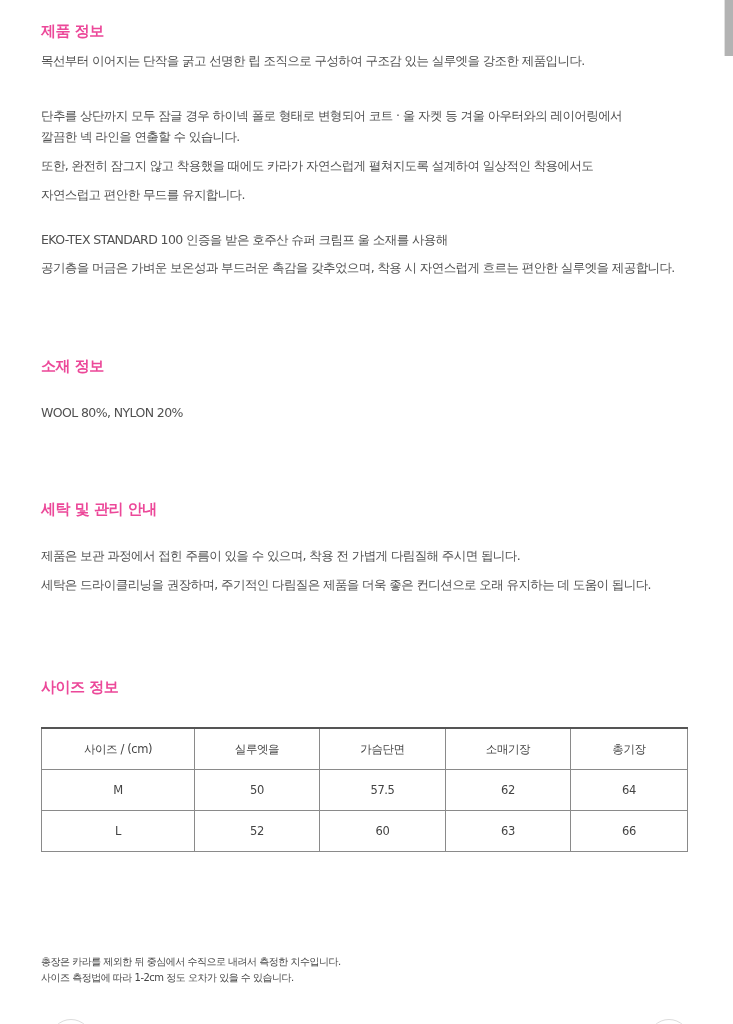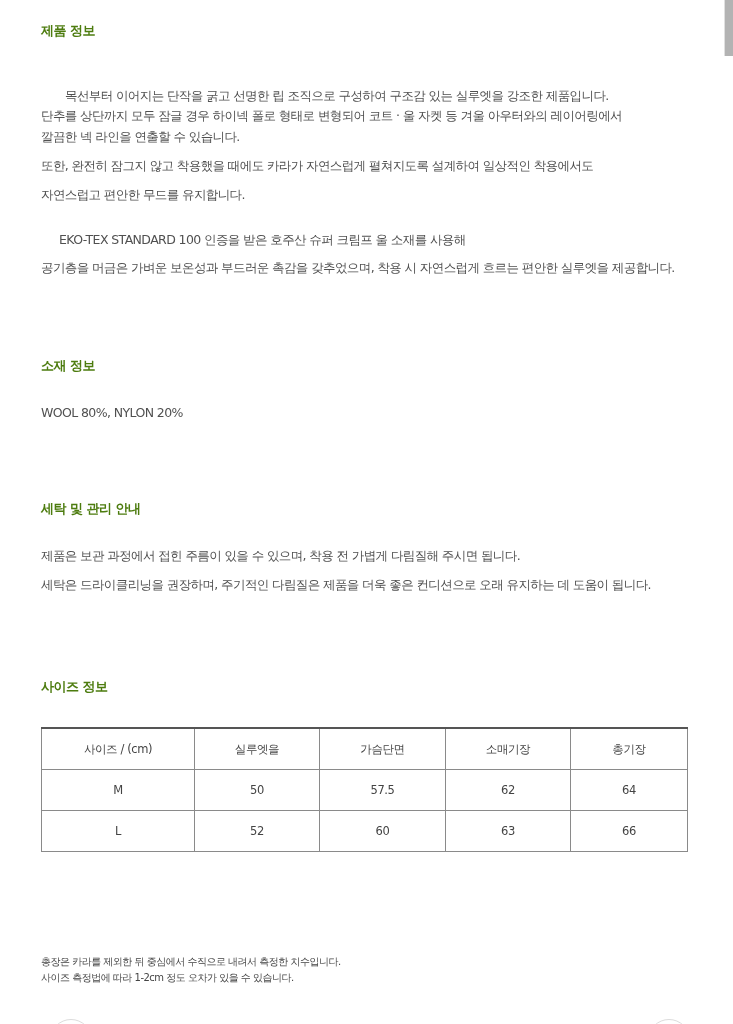--- a/index.html
+++ b/index.html
@@ -21,23 +21,23 @@
       top: 0;
       width: 8px;
       height: 56px;
       background: #b3b3b3;
       border-left: 1px solid #e0e0e0;
     }
     .section-title {
       position: absolute;
       left: 41px;
       margin: 0;
-      font-size: 13px;
+      font-size: 15px;
       font-weight: bold;
-      color: #4d7c0f;
+      color: #ec4899;
       letter-spacing: -0.5px;
     }
     .para {
       position: absolute;
       left: 41px;
       margin: 0;
       font-size: 12.5px;
       color: #505050;
       letter-spacing: -0.6px;
       white-space: nowrap;
@@ -92,26 +92,26 @@
       top: 1019px;
     }
   </style>
 </head>
 <body>
 
 <div class="scrollbar-thumb"></div>
 
 <section>
   <h2 class="section-title" style="top:22px;">제품 정보</h2>
-  <p class="para" style="top:88px;margin-left:24px;">목선부터 이어지는 단작을 굵고 선명한 립 조직으로 구성하여 구조감 있는 실루엣을 강조한 제품입니다.</p>
+  <p class="para" style="top:53px;">목선부터 이어지는 단작을 굵고 선명한 립 조직으로 구성하여 구조감 있는 실루엣을 강조한 제품입니다.</p>
   <p class="para" style="top:108px;">단추를 상단까지 모두 잠글 경우 하이넥 폴로 형태로 변형되어 코트 · 울 자켓 등 겨울 아우터와의 레이어링에서</p>
   <p class="para" style="top:129px;">깔끔한 넥 라인을 연출할 수 있습니다.</p>
   <p class="para" style="top:158px;">또한, 완전히 잠그지 않고 착용했을 때에도 카라가 자연스럽게 펼쳐지도록 설계하여 일상적인 착용에서도</p>
   <p class="para" style="top:187px;">자연스럽고 편안한 무드를 유지합니다.</p>
-  <p class="para" style="top:232px;margin-left:18px;">EKO-TEX STANDARD 100 인증을 받은 호주산 슈퍼 크림프 울 소재를 사용해</p>
+  <p class="para" style="top:232px;">EKO-TEX STANDARD 100 인증을 받은 호주산 슈퍼 크림프 울 소재를 사용해</p>
   <p class="para" style="top:260px;">공기층을 머금은 가벼운 보온성과 부드러운 촉감을 갖추었으며, 착용 시 자연스럽게 흐르는 편안한 실루엣을 제공합니다.</p>
 </section>
 
 <section>
   <h2 class="section-title" style="top:357px;">소재 정보</h2>
   <p class="para" style="top:405px;">WOOL 80%, NYLON 20%</p>
 </section>
 
 <section>
   <h2 class="section-title" style="top:500px;">세탁 및 관리 안내</h2>

